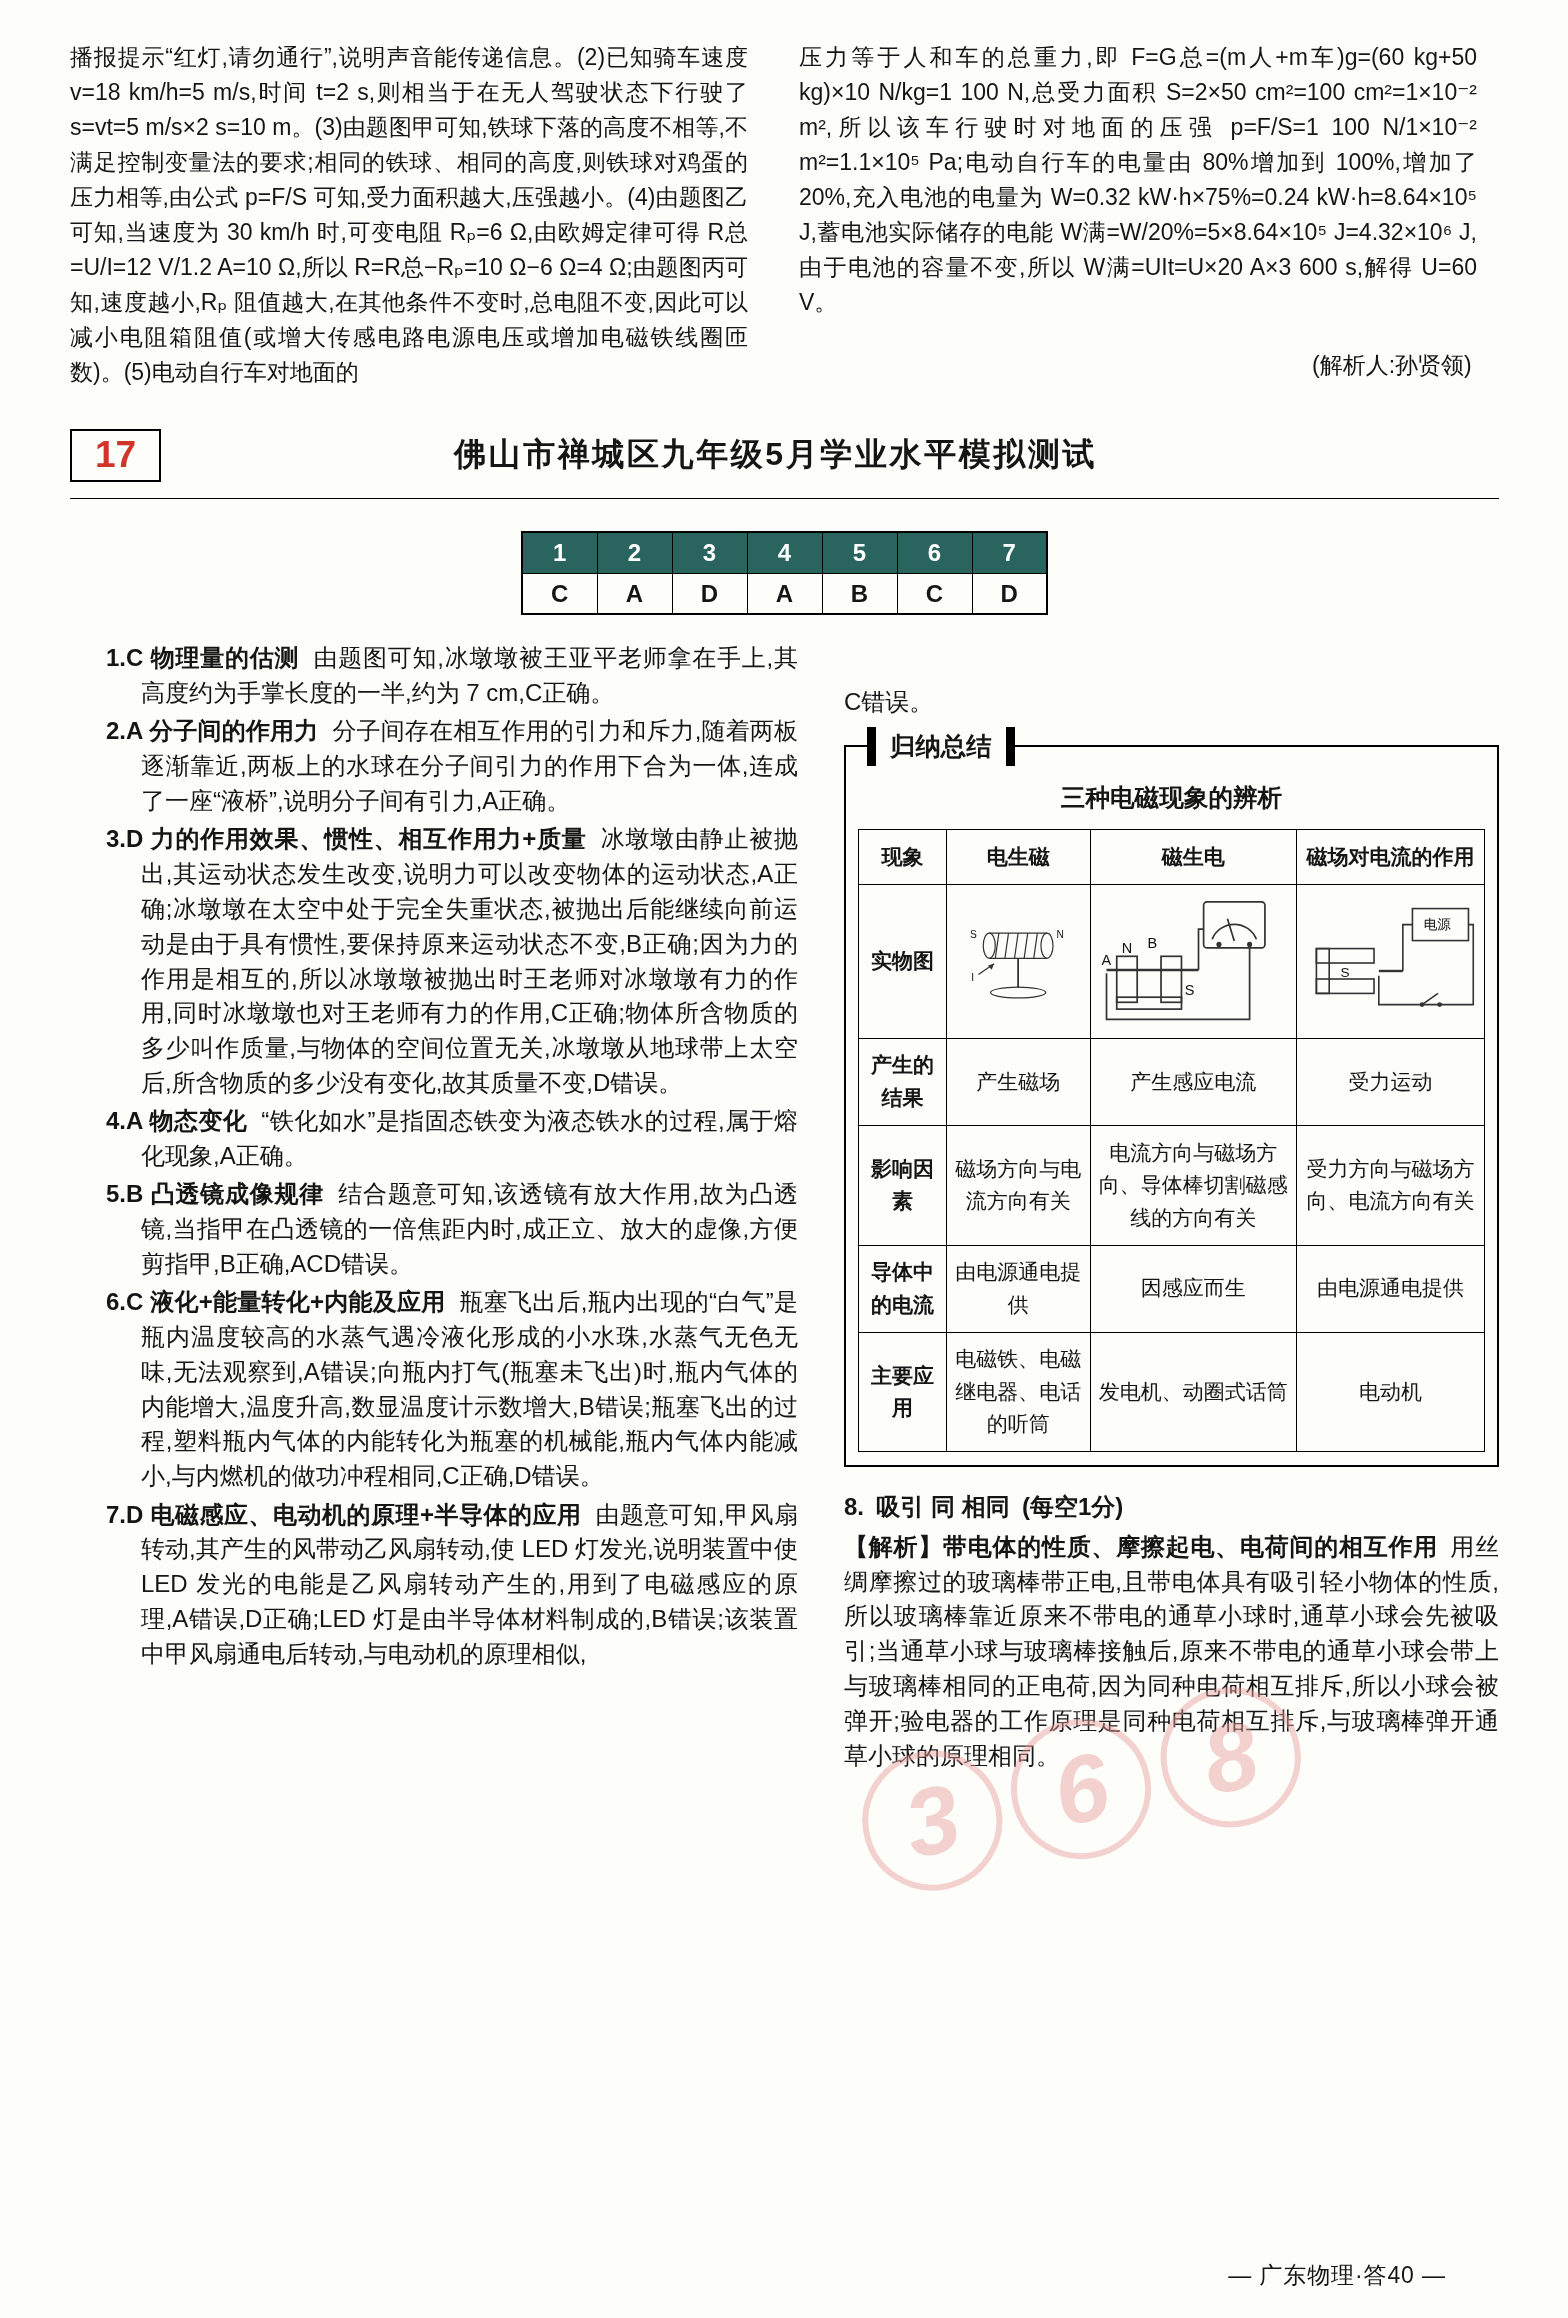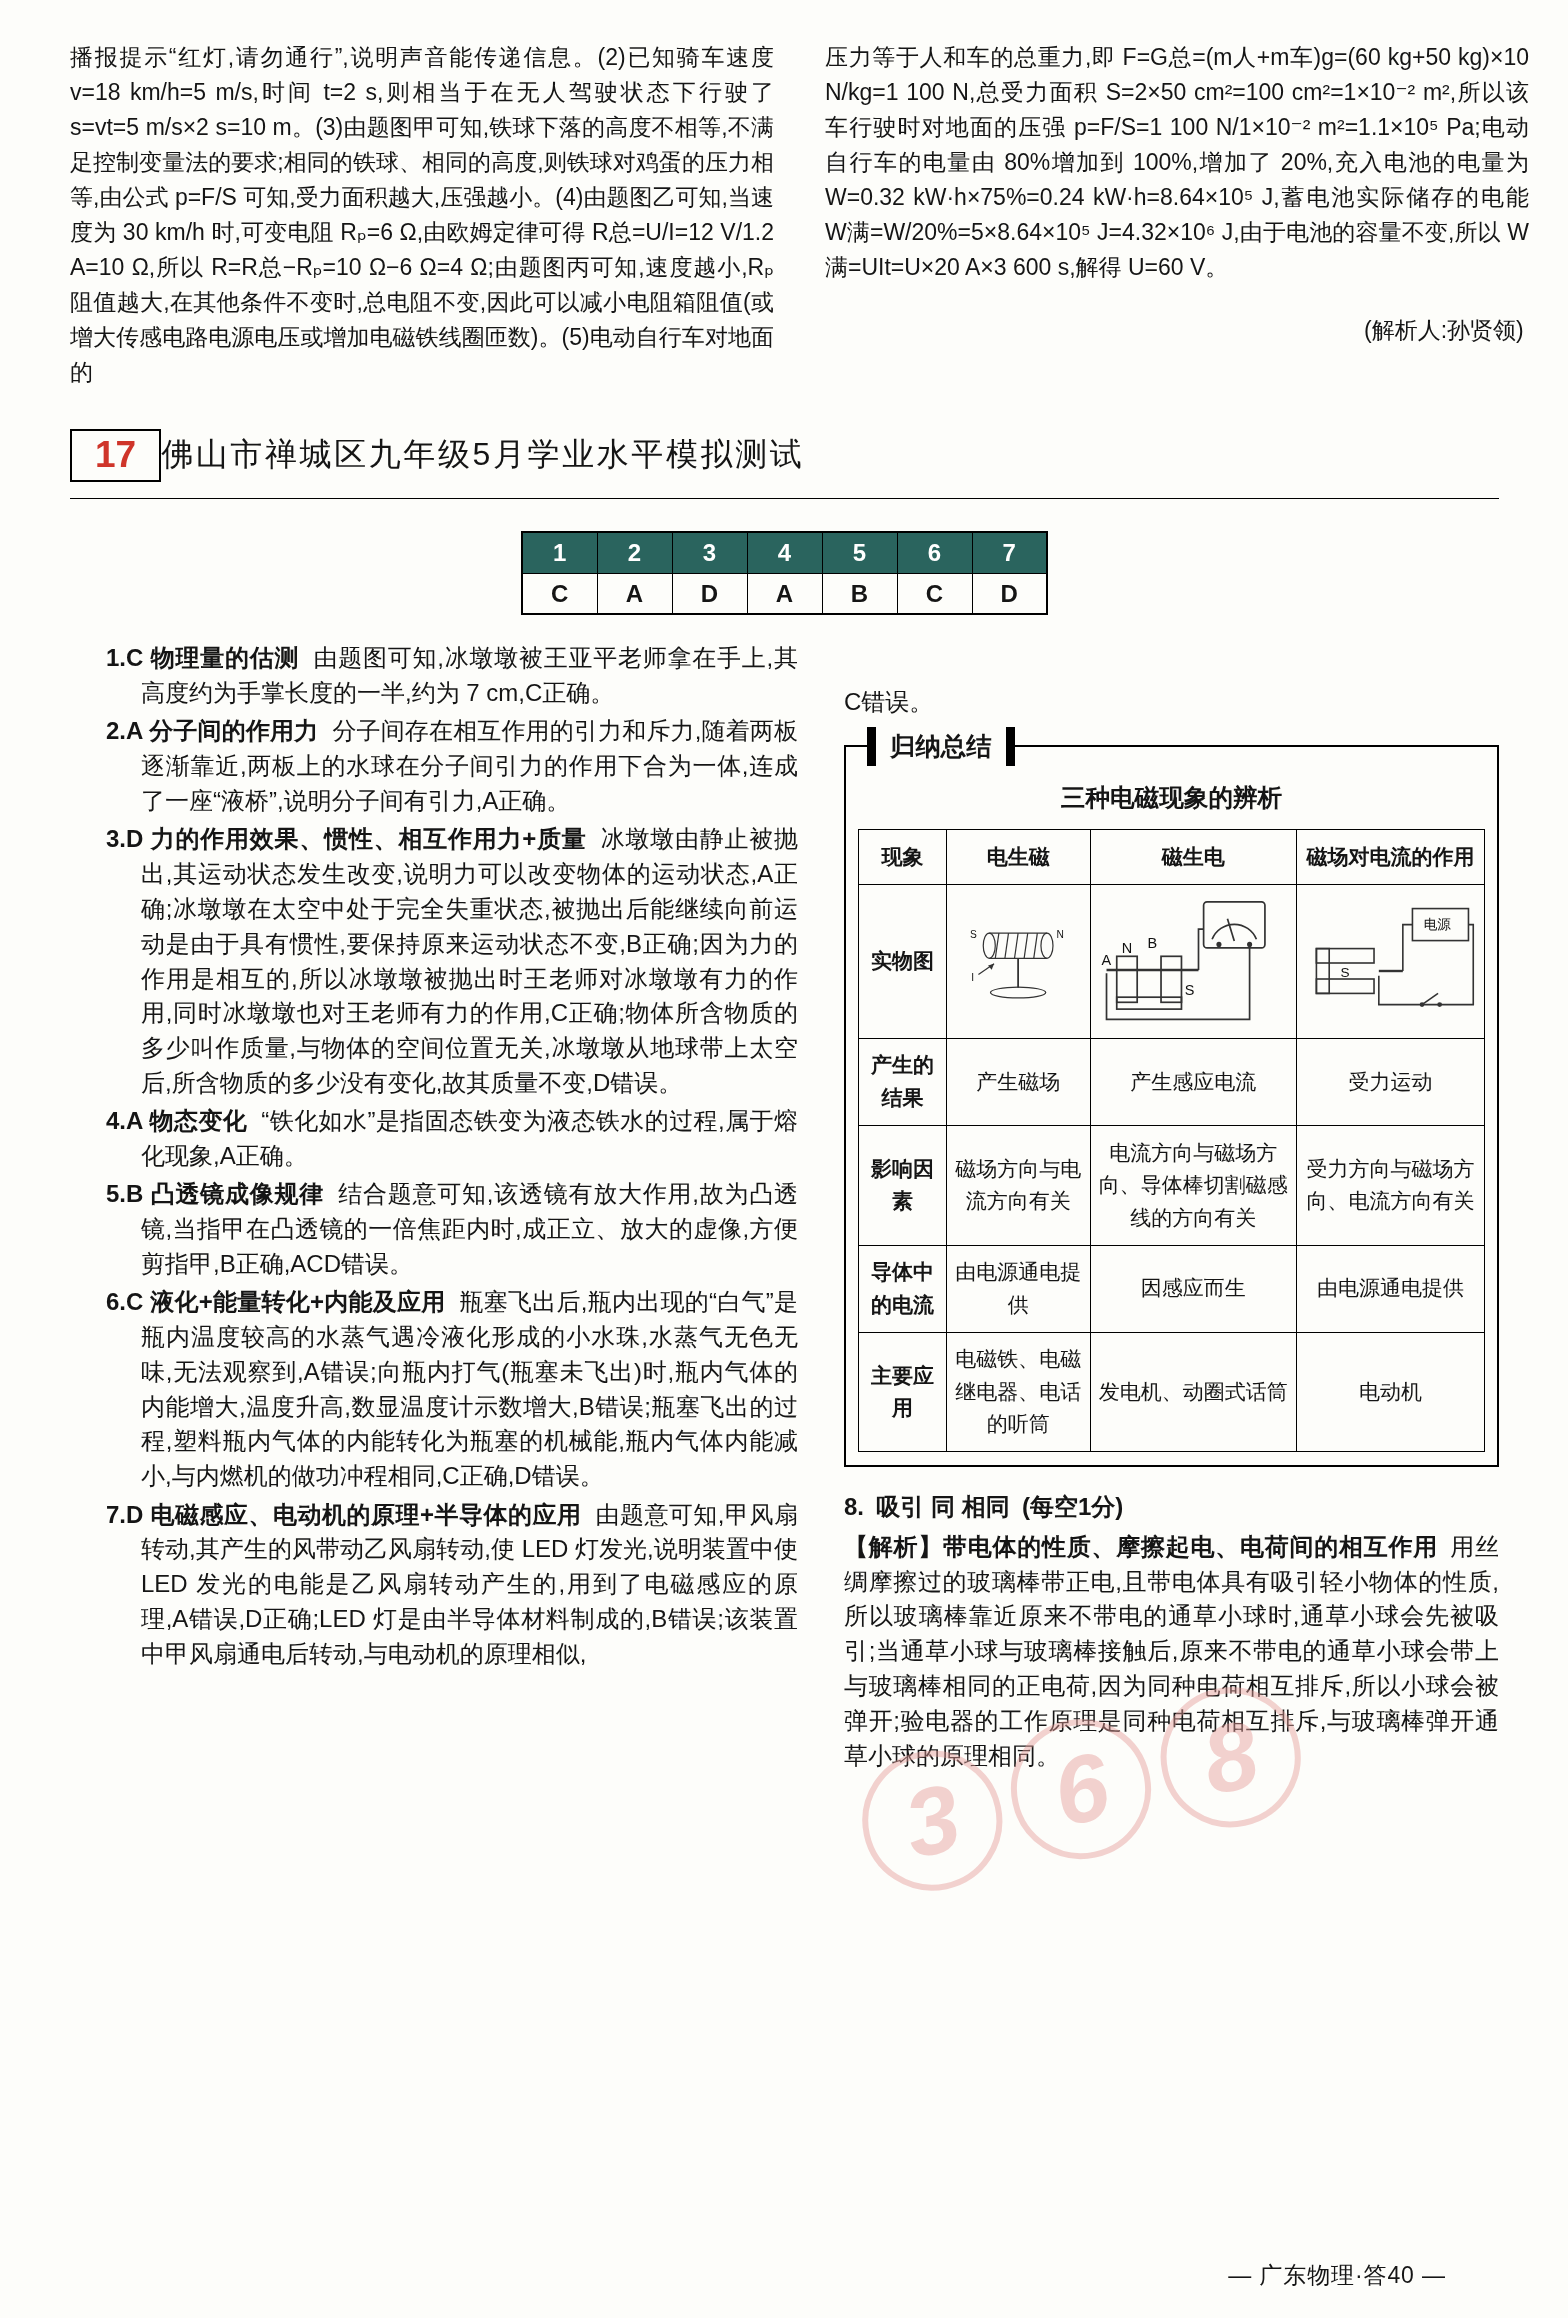--- a/index.html
+++ b/index.html
@@ -6,30 +6,30 @@
   html,body { background:#ffffff; }
   .page {
     position:relative;
     width:1569px; height:2319px;
     background:#fdfdfa;
     font-family:"Liberation Sans","DejaVu Sans",sans-serif;
     color:#151515;
     overflow:hidden;
   }
   
-  .top-cols { display:flex; gap:51px; padding:40px 40px 0 70px;
+  .top-cols { display:flex; gap:51px; padding:40px 92px 0 70px;
               font-size:23px; line-height:1.52; text-align:justify; }
   .top-col { flex:1; }
   .credit { text-align:right; margin-top:28px; padding-right:5.3px; }
   
   .section-bar { display:flex; align-items:center; margin:39px 70px 0 70px;
                  border-bottom:1.8px solid #000; padding-bottom:16px; }
   .num-box { border:2.6px solid #000; padding:1.8px 23px; font-size:37px;
              font-weight:bold; color:#cf352a; line-height:1.25; }
-  .section-title { flex:1; font-size:32px; font-weight:normal;
+  .section-title { flex:1; text-align:center; font-size:32px; font-weight:bold;
                    letter-spacing:2.6px; padding-right:109px; }
   
   .answer-table { margin:32px auto 0 auto; border-collapse:collapse; border:2.6px solid #000; }
   .answer-table td { width:75px; height:41px; text-align:center; vertical-align:middle;
                      font-size:24px; font-weight:bold; border:1.8px solid #000; }
   .answer-table tr.nums td { background:#2a645e; color:#ffffff; }
   
   .main-cols { display:flex; gap:46px; padding:26px 70px 0 70px;
                font-size:24px; line-height:1.45; }
   .main-left { width:728px; text-align:justify; }

